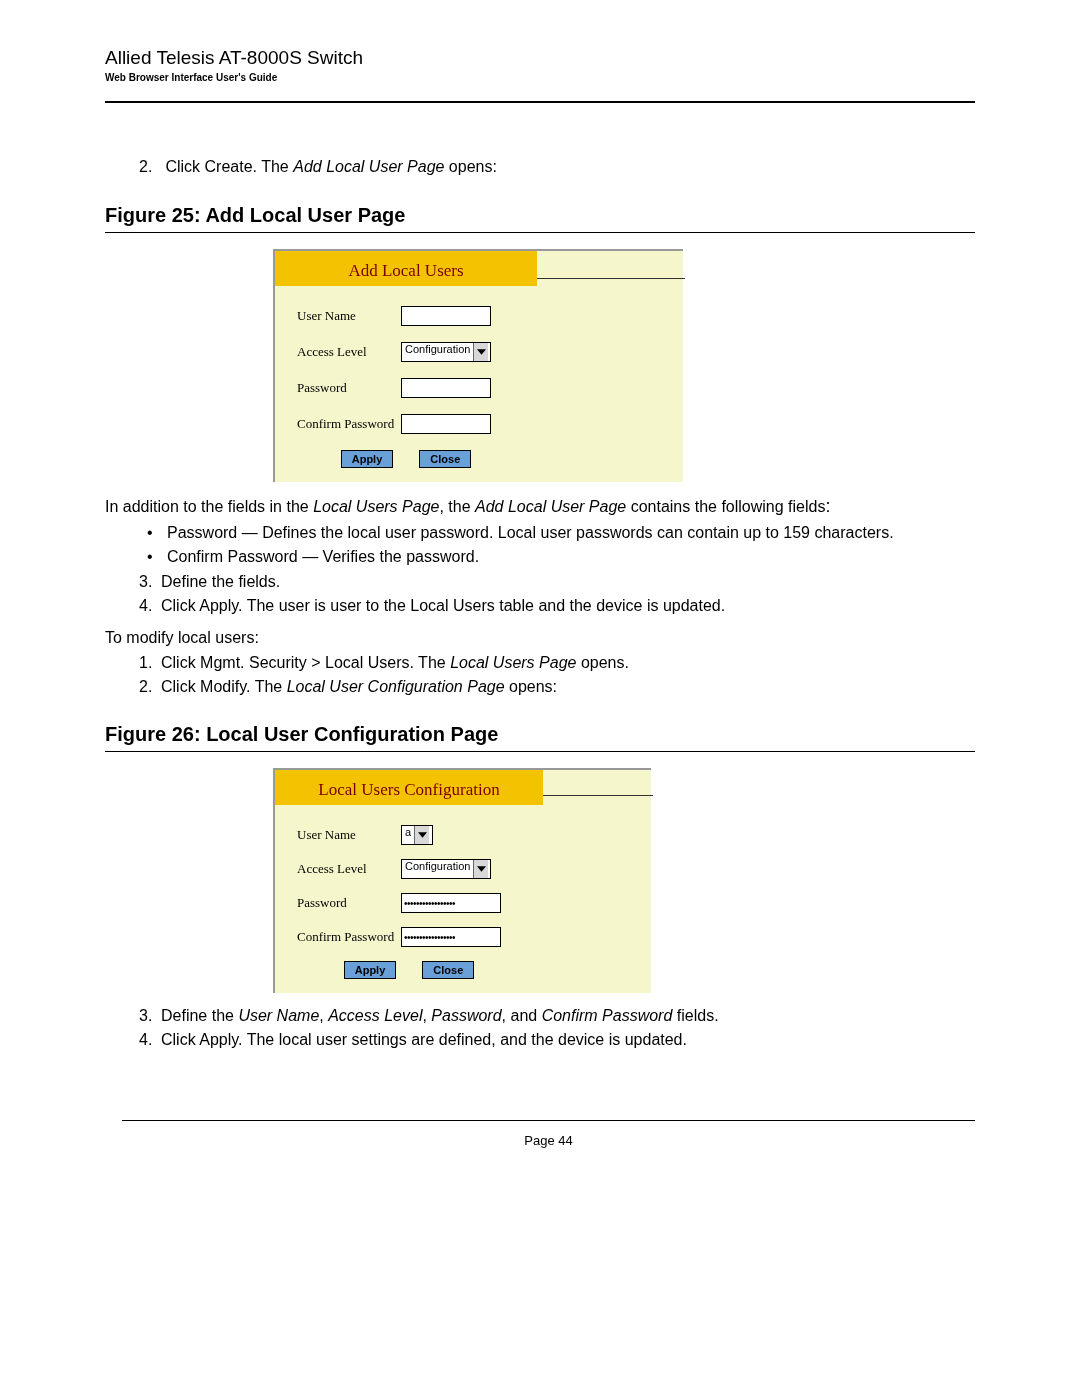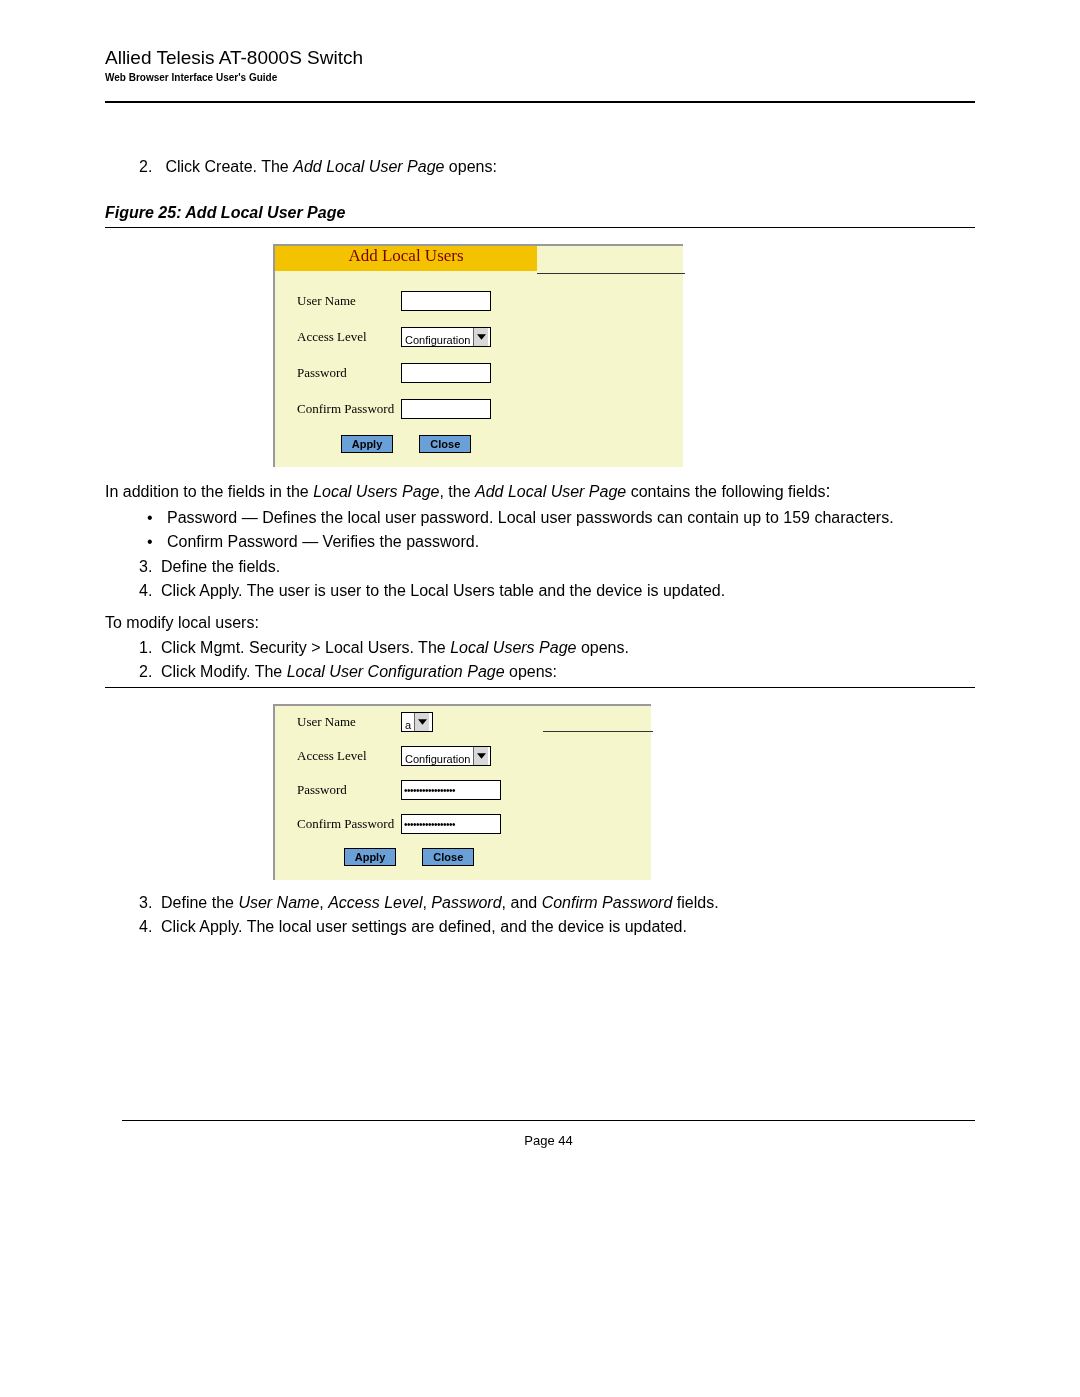--- a/index.html
+++ b/index.html
@@ -39,22 +39,21 @@
     margin: 55px 0 0 34px;
     font-size: 16px;
   }
   .step-num {
     display: inline-block;
     width: 22px;
   }
   .figure-caption {
     font-weight: bold;
     margin: 28px 0 2px 0;
-    font-size: 16px;
-    font-style: italic;
+    font-size: 20px;
   }
 
   
   .figure-area {
     margin: 16px 0 12px 0;
     display: flex;
   }
   .fig-spacer-left { width: 168px; flex-shrink: 0; }
   .fig-card {
     width: 410px;
@@ -63,21 +62,21 @@
     border-top: 2px solid #999;
     padding: 0 0 14px 0;
     position: relative;
   }
   .fig-card-header {
     background: #f3c200;
     color: #7a0000;
     font-family: Georgia, 'Times New Roman', serif;
     font-size: 17px;
     text-align: center;
-    padding: 0 0 5px 0;
+    padding: 10px 0 5px 0;
     margin: 0 0 14px 0;
     width: 262px;
   }
   .fig-hr-right {
     position: absolute;
     left: 262px;
     top: 27px;
     width: 148px;
     height: 0;
     border-top: 1px solid #333;
@@ -106,21 +105,21 @@
     padding: 0 2px;
     font-family: Arial, sans-serif;
   }
   .fig-select {
     height: 20px;
     border: 1px solid #000;
     background: #fff;
     font-size: 11px;
     font-family: Arial, sans-serif;
     display: inline-flex;
-    align-items: flex-end;
+    align-items: flex-start;
     padding: 0 0 0 3px;
   }
   .fig-select .sel-text { }
   .fig-select .sel-arrow {
     display: inline-flex;
     align-items: center;
     justify-content: center;
     width: 15px;
     height: 18px;
     background: #d8d8d8;
@@ -268,25 +267,27 @@
     <li><span class="num">3.</span><span>Define the fields.</span></li>
     <li><span class="num">4.</span><span>Click </span><span class="bold">Apply</span><span>. The user is user to the Local Users table and the device is updated.</span></li>
   </ol>
 
   <div class="para">To modify local users:</div>
   <ol class="steps">
     <li><span class="num">1.</span><span>Click </span><span class="bold">Mgmt. Security &gt; Local Users</span><span>. The </span><span class="ital">Local Users Page</span><span> opens.</span></li>
     <li><span class="num">2.</span><span>Click </span><span class="bold">Modify</span><span>. The </span><span class="ital">Local User Configuration Page</span><span> opens:</span></li>
   </ol>
 
+  <div class="figure-caption" style="margin-top:26px">Figure 26:  Local User Configuration Page</div>
   <hr class="hr-thin">
 
   <div class="figure-area">
     <div class="fig-spacer-left"></div>
     <div class="fig-card" style="width:378px">
+      <div class="fig-card-header" style="width:268px">Local Users Configuration</div>
       <div class="fig-hr-right" style="left:268px; width:110px; top:25px"></div>
       <div class="fig-form" style="width:268px">
         <div class="fig-row" style="margin-bottom:14px">
           <span class="fig-label">User Name</span>
           <span class="fig-select" style="width:32px">
             <span class="sel-text">a</span>
             <span class="sel-arrow">
                 <svg viewBox="0 0 10 6">
                   <path d="M0 0 L10 0 L5 6 Z" fill="#000"></path>
                 </svg>

